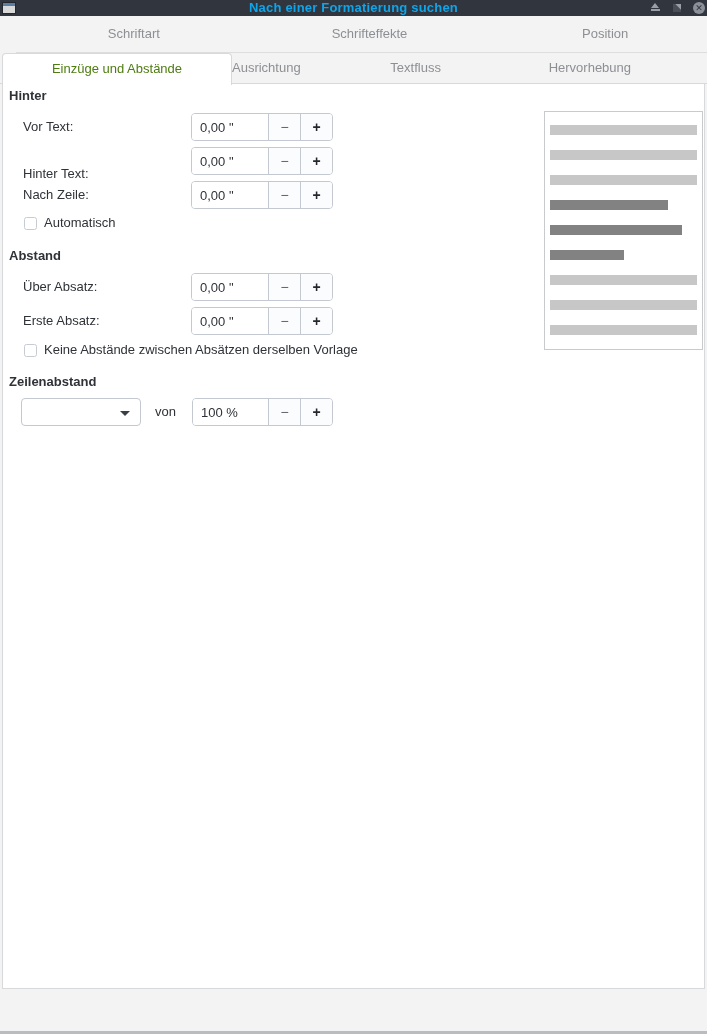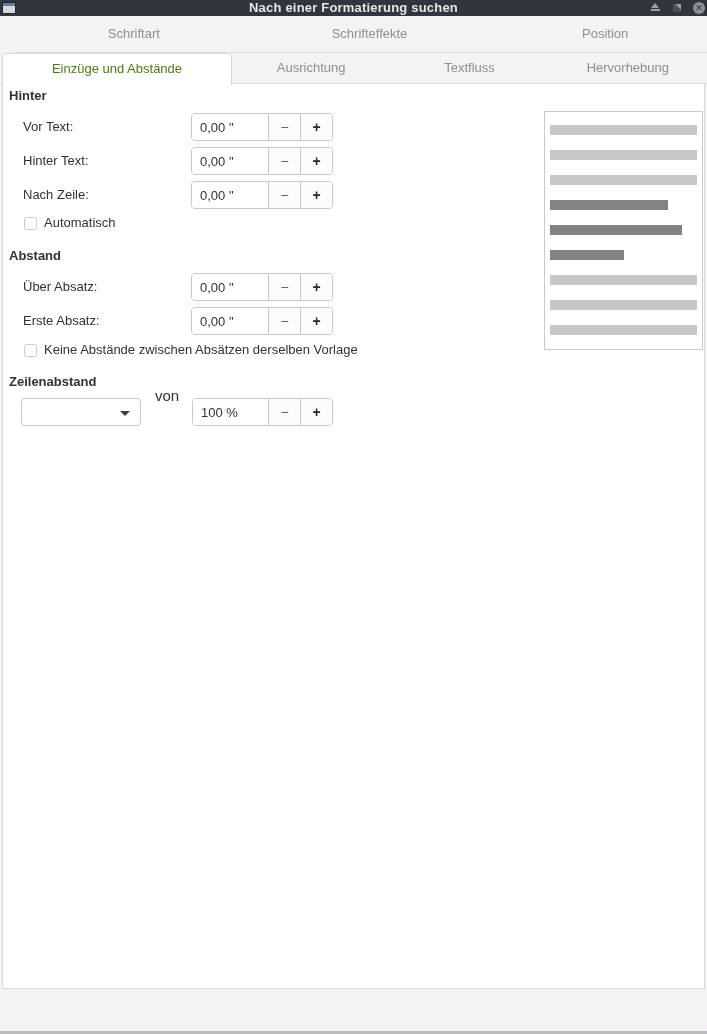--- a/index.html
+++ b/index.html
@@ -5,41 +5,41 @@
   html,body{margin:0;padding:0;background:#e8e8e8;}
   *{box-sizing:border-box;font-family:"Liberation Sans","DejaVu Sans",sans-serif;}
   .window{position:relative;width:707px;height:1034px;background:#f3f3f4;overflow:hidden;}
 
   
   .titlebar{position:absolute;left:0;top:0;width:707px;height:16px;background:#31353e;
     display:flex;align-items:center;}
   .win-icon{position:absolute;left:2px;top:2px;width:14px;height:12px;background:#d9d9d9;
     border:1px solid #23262c;}
   .win-icon::before{content:"";position:absolute;left:0;top:0;right:0;height:3px;background:#5b7fa4;}
-  .title-text{flex:1;text-align:center;color:#e5e5e5;font-size:13px;font-weight:bold;
+  .title-text{flex:1;text-align:center;color:#0ea5e9;font-size:13px;font-weight:bold;
     line-height:16px;letter-spacing:.2px;}
   .tb-icons{position:absolute;right:2px;top:0;height:16px;display:flex;align-items:center;gap:12px;}
   .shade-ic{width:11px;height:10px;position:relative;}
   .shade-ic::before{content:"";position:absolute;left:1px;top:0;border-left:4.5px solid transparent;
     border-right:4.5px solid transparent;border-bottom:5px solid #9aa0a8;}
   .shade-ic::after{content:"";position:absolute;left:1px;bottom:2px;width:9px;height:2px;background:#9aa0a8;}
   .restore-ic{width:8px;height:8px;background:#4a4e57;position:relative;overflow:hidden;}
   .restore-ic::before{content:"";position:absolute;right:-4px;top:-4px;width:8px;height:8px;
     background:#9aa0a8;transform:rotate(45deg);}
   .close-ic{width:12px;height:12px;border-radius:50%;background:#8b9099;color:#31353e;
     font-size:9px;line-height:12px;text-align:center;font-weight:bold;}
 
   
   .tabrow1{position:absolute;left:16px;top:16px;width:707px;height:37px;display:flex;
     background:#f3f3f4;border-bottom:1px solid #dcdddf;}
   .tabrow1 .tab{flex:1;text-align:center;line-height:36px;font-size:13px;color:#8d8f93;}
   .tabrow2{position:absolute;left:0;top:53px;width:707px;height:31px;background:#f3f3f4;
     border-bottom:1px solid #d8d9db;}
   .tabrow2 .inactive-wrap{position:absolute;left:232px;top:0;width:475px;height:31px;display:flex;}
-  .tabrow2 .tab{flex:1;text-align:center;line-height:30px;font-size:13px;color:#8d8f93;}
+  .tabrow2 .tab{flex:1;text-align:left;line-height:30px;font-size:13px;color:#8d8f93;}
   .active-tab{position:absolute;left:2px;top:0;width:230px;height:32px;background:#ffffff;
     border:1px solid #d8d9db;border-bottom:none;border-radius:4px 4px 0 0;text-align:center;
     line-height:30px;font-size:13px;color:#4d7c0f;z-index:2;}
 
   
   .panel{position:absolute;left:2px;top:84px;width:703px;height:905px;background:#ffffff;
     border:1px solid #d8d9db;border-top:none;}
   .sect-h{position:absolute;left:6px;font-size:13px;font-weight:bold;color:#2f3237;}
   .f-label{position:absolute;left:20px;font-size:13px;color:#2f3237;line-height:28px;height:28px;}
 
@@ -53,21 +53,21 @@
   .spin .plus{color:#24272c;font-weight:bold;width:31px;}
 
   .chk-row{position:absolute;display:flex;align-items:flex-end;gap:7px;}
   .chk-box{width:13px;height:13px;border:1px solid #c7cbd3;border-radius:2.5px;background:#fff;}
   .chk-label{font-size:13px;color:#2f3237;}
 
   .dropdown{position:absolute;left:18px;top:314px;width:120px;height:28px;border:1px solid #c3c8d1;
     border-radius:4px;background:#fff;}
   .dd-arrow{position:absolute;right:10px;top:12px;width:0;height:0;border-left:5px solid transparent;
     border-right:5px solid transparent;border-top:5px solid #3a3e45;}
-  .von-label{position:absolute;left:152px;top:298px;line-height:28px;font-size:15px;color:#2f3237;}
+  .von-label{position:absolute;left:152px;top:314px;line-height:28px;font-size:13px;color:#2f3237;}
 
   .preview{position:absolute;left:541px;top:27px;width:159px;height:239px;background:#fff;
     border:1px solid #c9cacc;padding:13px 5px 0 5px;display:flex;flex-direction:column;row-gap:15px;}
   .pv-bar{height:10px;}
   .pv-bar.light{background:#c7c7c7;}
   .pv-bar.dark{background:#828282;}
 
   
   .footer{position:absolute;left:0;top:989px;width:707px;height:42px;background:#fafafa;}
   .btn{position:absolute;top:14px;height:28px;border:1px solid #c6cad1;border-radius:4px;
@@ -122,21 +122,21 @@
 
     <div class="sect-h" style="top:4px">Hinter</div>
 
     <div class="f-label" style="top:29px">Vor Text:</div>
     <div class="spin" style="left:188px;top:29px">
       <input value="0,00 &quot;" style="">
       <span class="sbtn minus">−</span>
       <span class="sbtn plus">+</span>
     </div>
 
-    <div class="f-label" style="top:63px">Hinter Text:</div>
+    <div class="f-label" style="top:76px">Hinter Text:</div>
     <div class="spin" style="left:188px;top:63px">
       <input value="0,00 &quot;" style="">
       <span class="sbtn minus">−</span>
       <span class="sbtn plus">+</span>
     </div>
 
     <div class="f-label" style="top:97px">Nach Zeile:</div>
     <div class="spin" style="left:188px;top:97px">
       <input value="0,00 &quot;" style="">
       <span class="sbtn minus">−</span>

